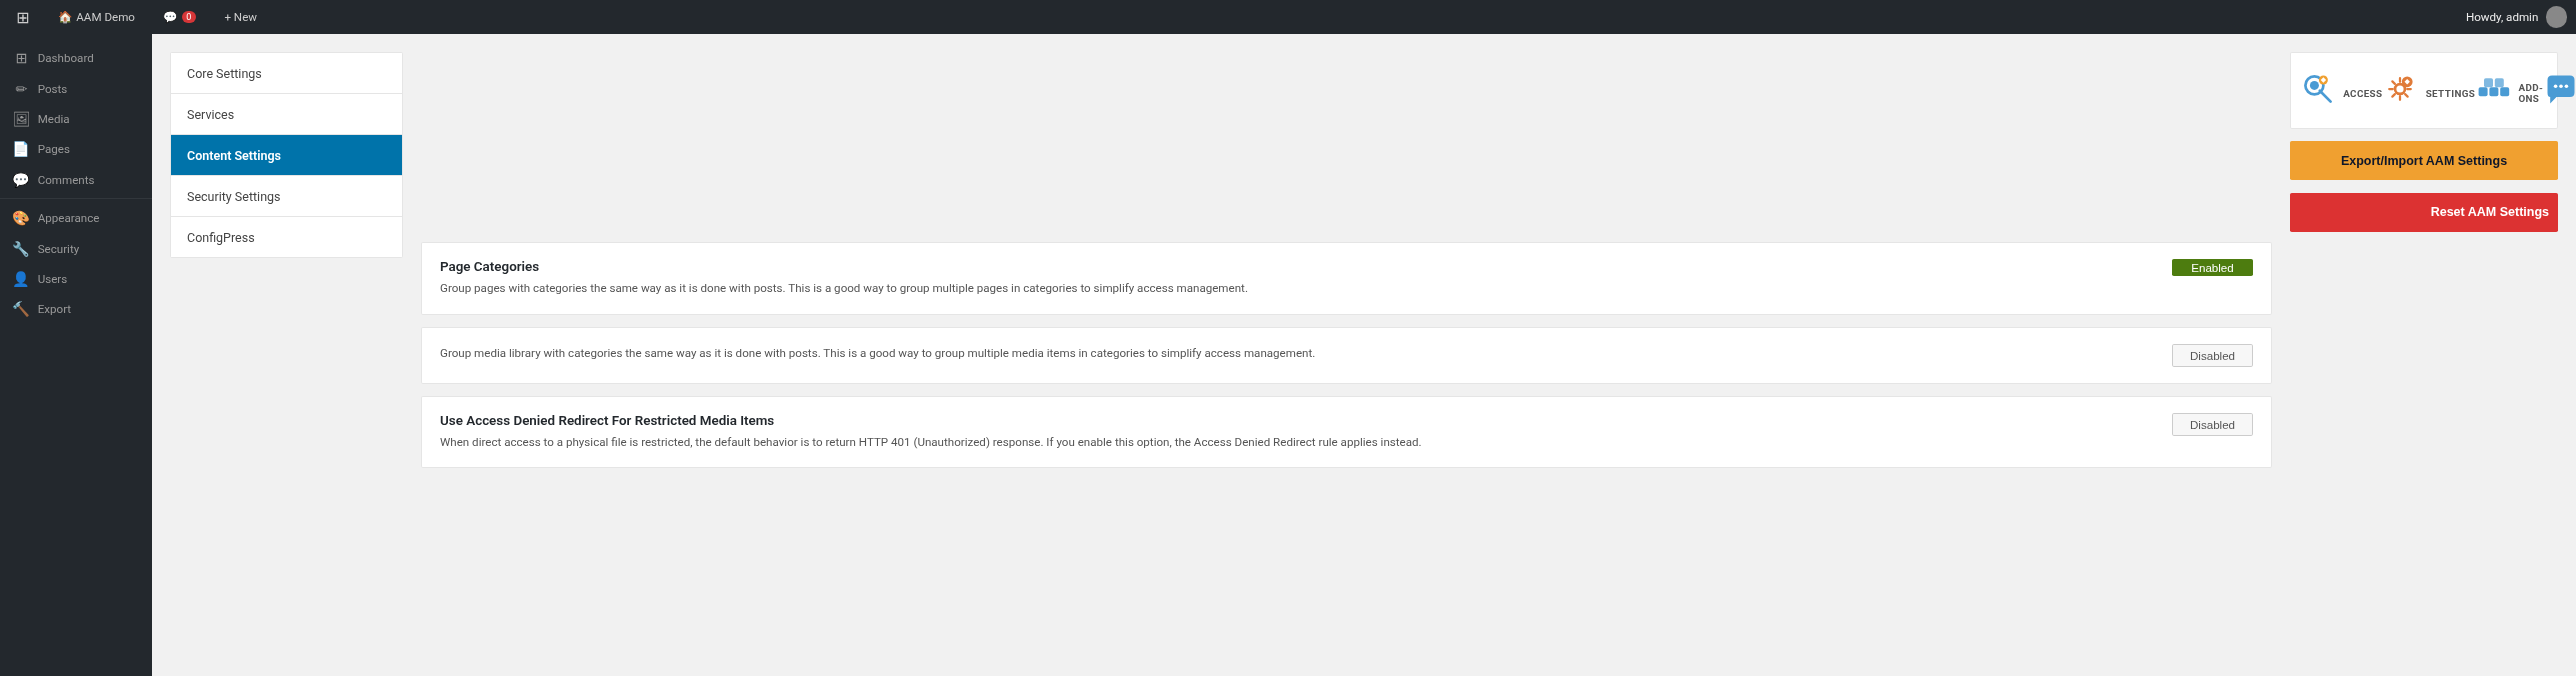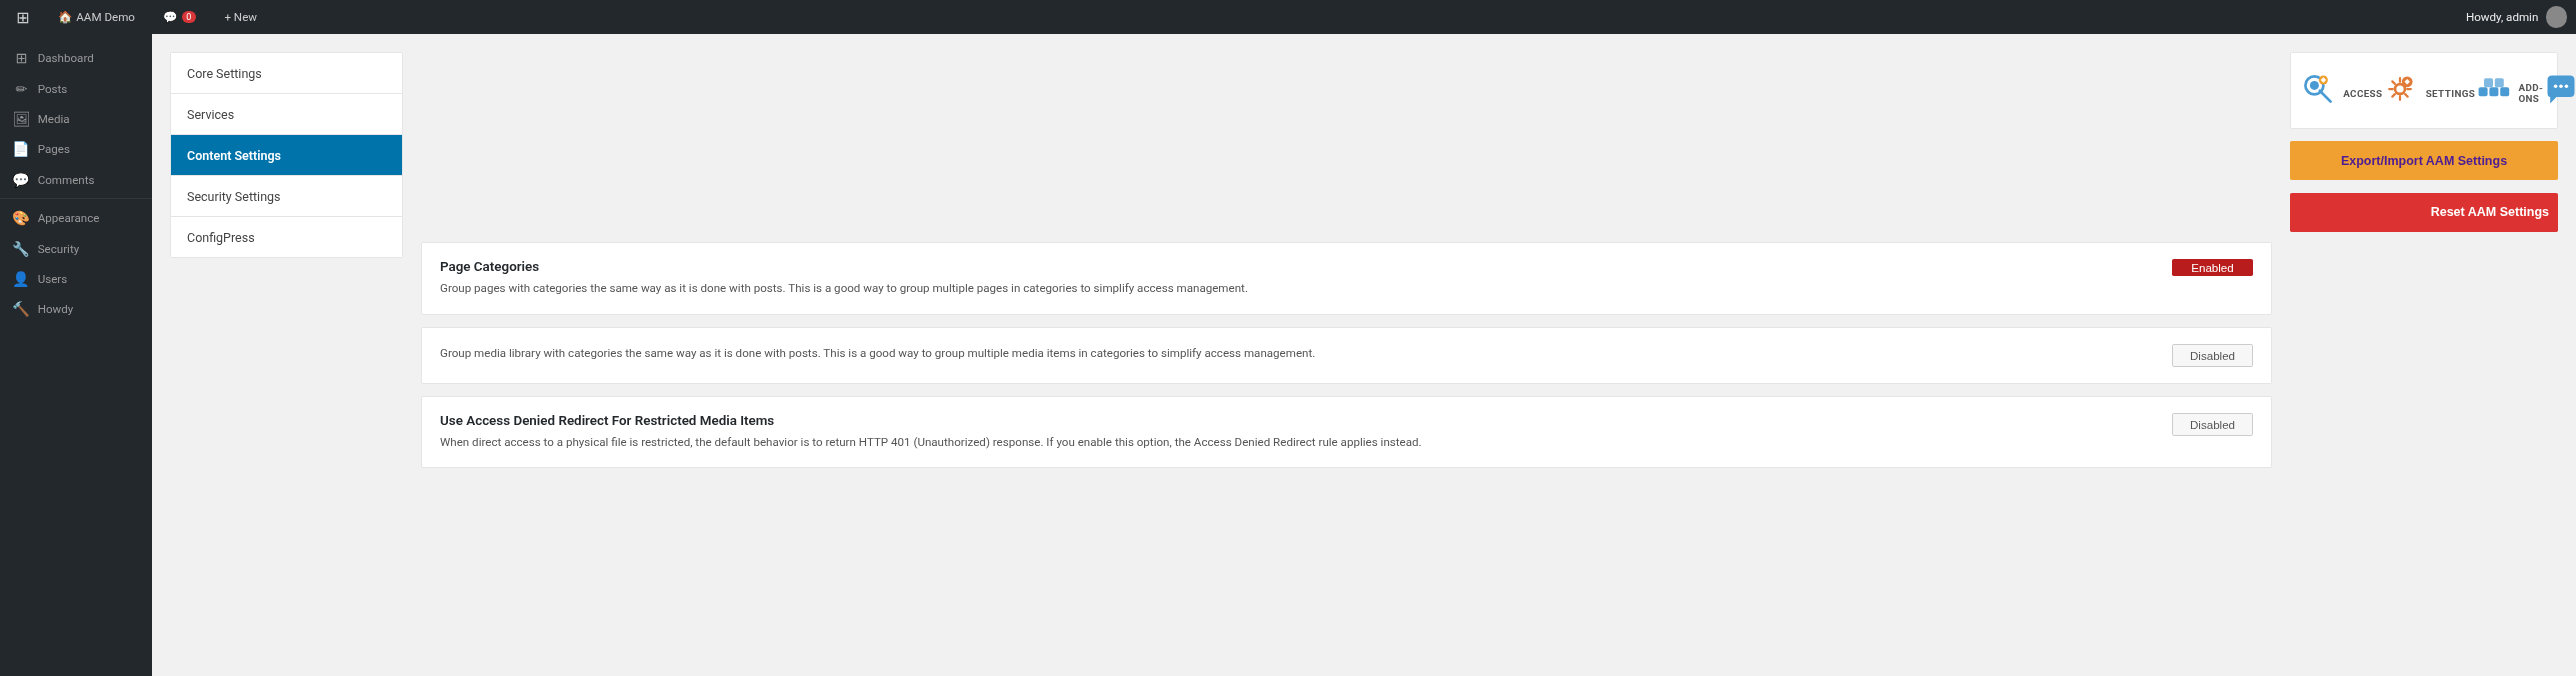--- a/index.html
+++ b/index.html
@@ -87,21 +87,21 @@
       gap: 14.3px;
       margin-bottom: 0;
     }
     .setting-card + .setting-card { border-top: none; }
     .setting-info { flex: 1; }
     .setting-title { font-size: 13.4px; font-weight: 600; color: #23282d; margin-bottom: 5.4px; }
     .setting-desc { font-size: 11.6px; color: #555; line-height: 1.6; text-align: justify; }
     .setting-action { flex-shrink: 0; display: flex; align-items: center; }
 
     .btn-enabled {
-      background: #b91c1c;
+      background: #4d7c0f;
       color: #fff;
       border: none;
       padding: 2px 16px;
       font-size: 11.6px;
       cursor: pointer;
       border-radius: 1.8px;
       min-width: 81px;
     }
     .btn-disabled {
       background: #f7f7f7;
@@ -133,21 +133,21 @@
     }
     .icon-item {
       display: flex; flex-direction: row; align-items: center; gap: 7.2px;
       cursor: pointer;
     }
     .icon-item .icon-shape { font-size: 32px; }
     .icon-item .icon-label { font-size: 9.8px; font-weight: 700; color: #555; letter-spacing: 0.4px; text-transform: uppercase; }
 
     .btn-export {
       background: #f0a030;
-      color: #4c1d95;
+      color: #0f172a;
       border: none;
       padding: 12.5px 9px;
       font-size: 12.5px;
       font-weight: 600;
       cursor: pointer;
       border-radius: 1.8px;
       width: 100%;
       text-align: center;
     }
     .btn-reset {
@@ -223,21 +223,21 @@
     <div class="sidebar-item">
       <span class="s-icon">🔧</span>
       <span>Security</span>
     </div>
     <div class="sidebar-item">
       <span class="s-icon">👤</span>
       <span>Users</span>
     </div>
     <div class="sidebar-item">
       <span class="s-icon">🔨</span>
-      <span>Howdy</span>
+      <span>Export</span>
     </div>
   </div>
 
   <div id="main">
 
     <div class="left-panel">
       <div class="menu-card">
         <div class="menu-item">
           <span>Core Settings</span>
         </div>

